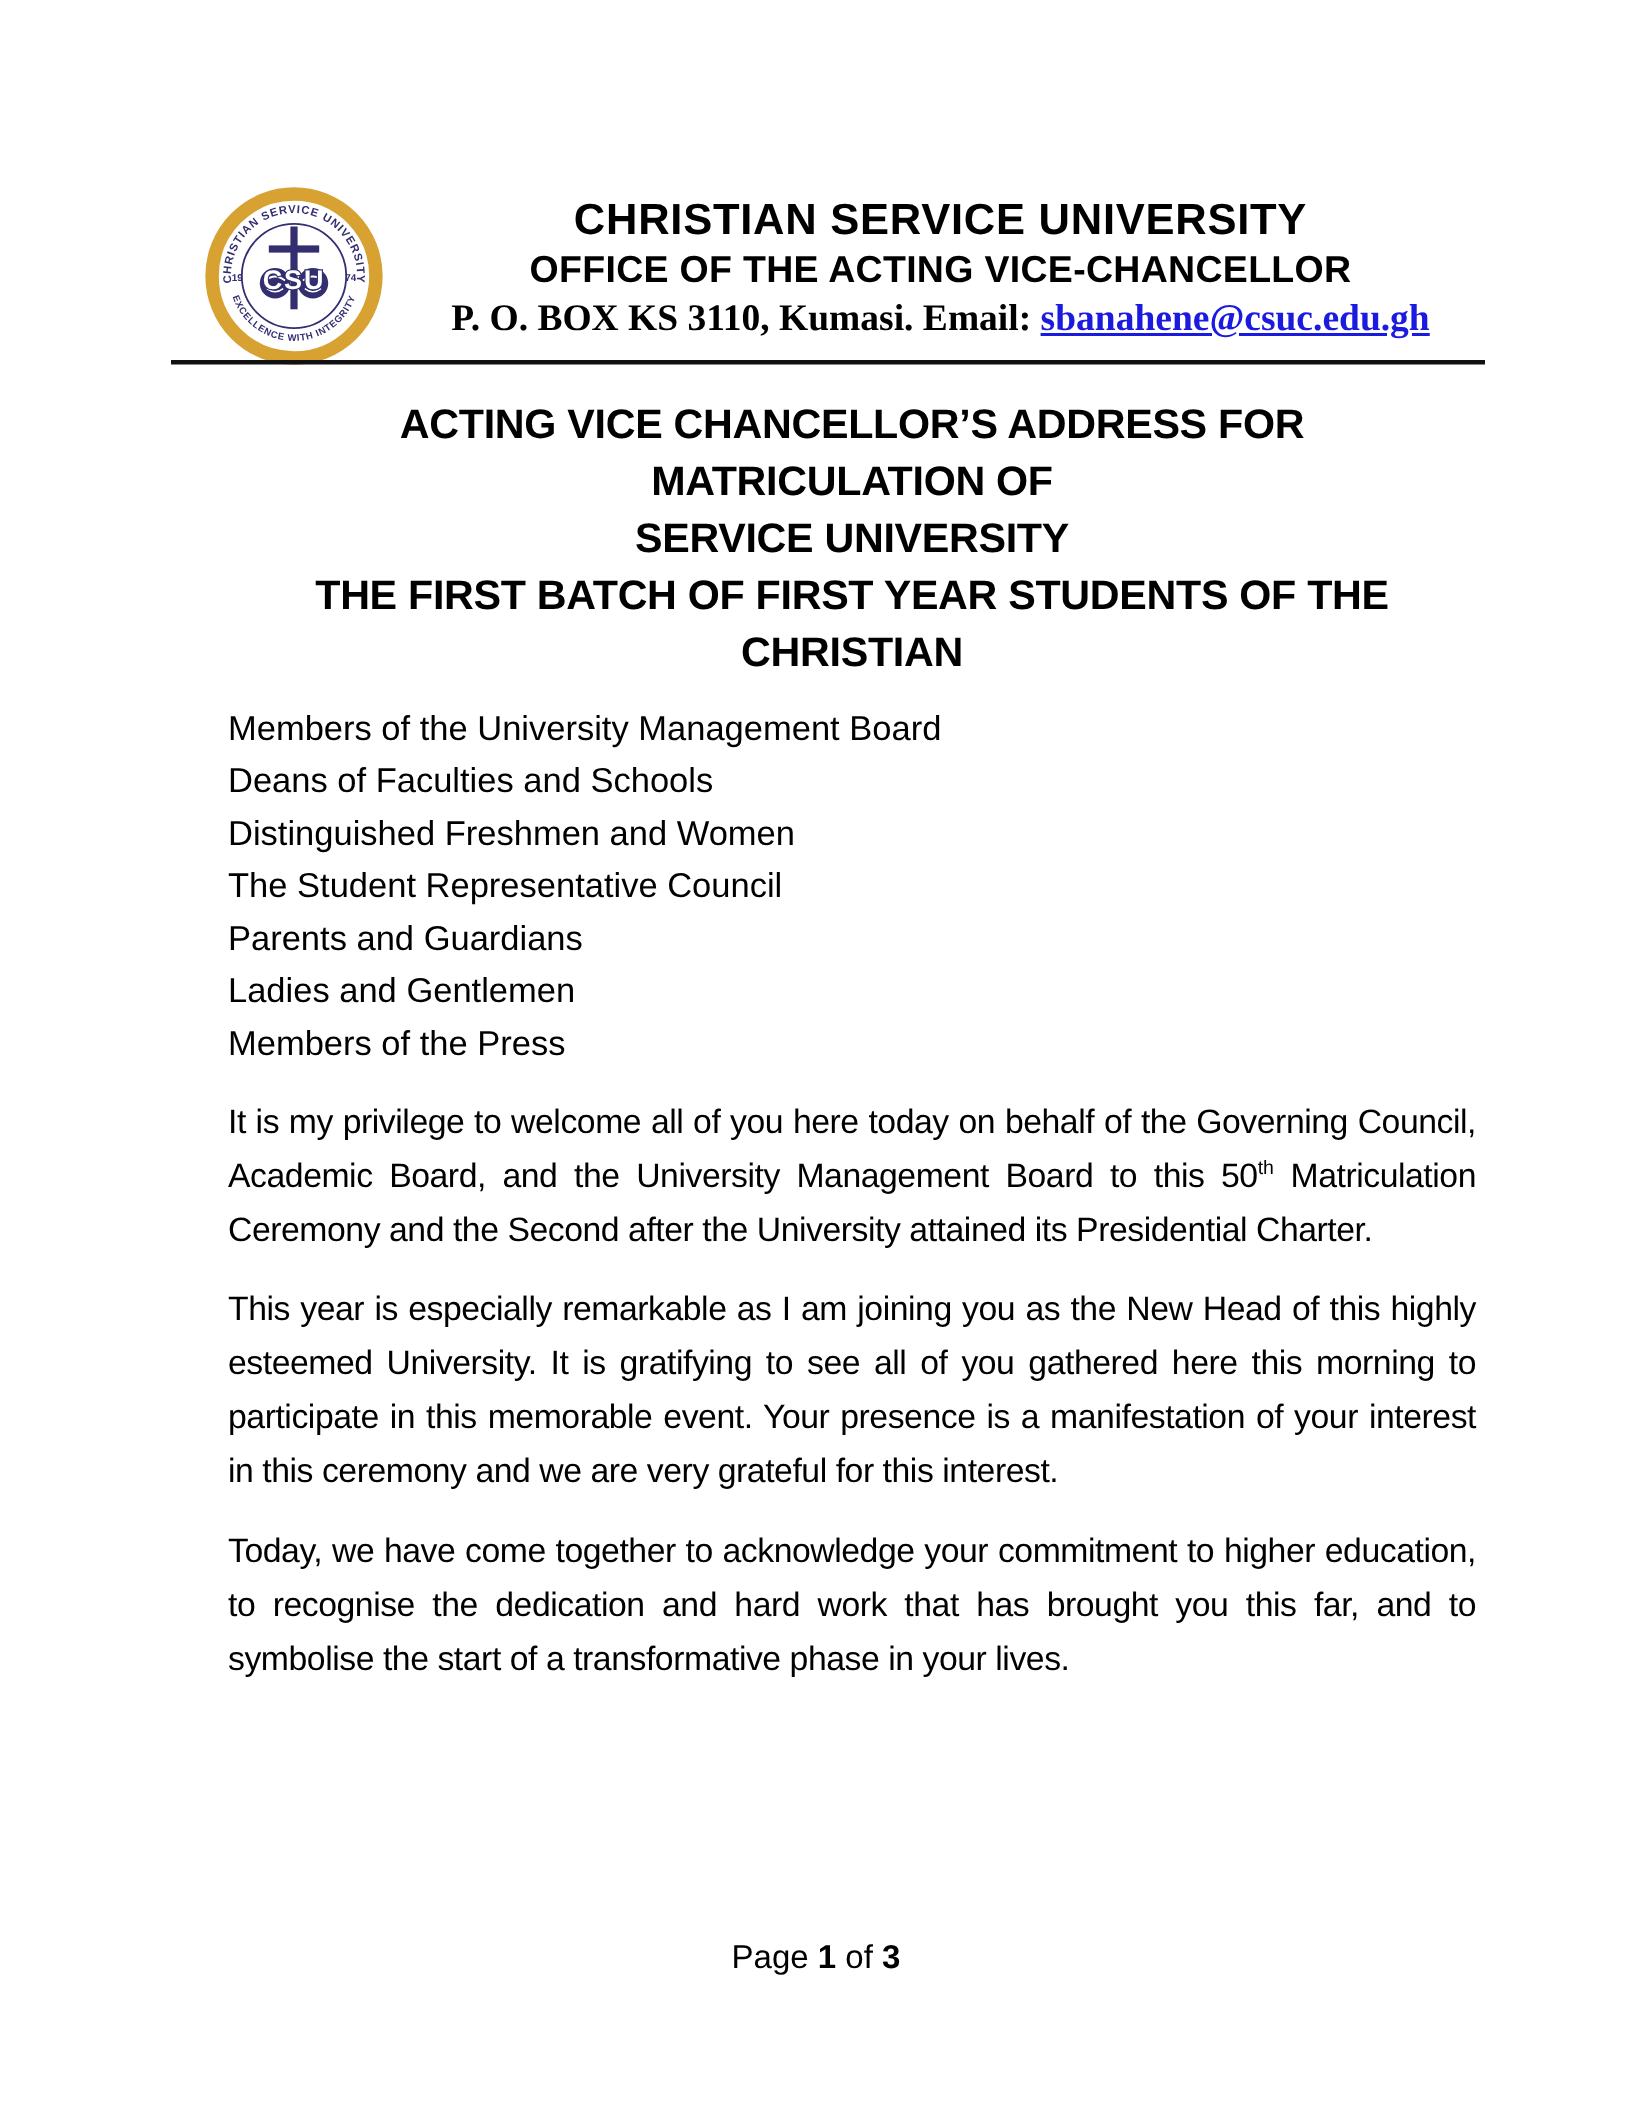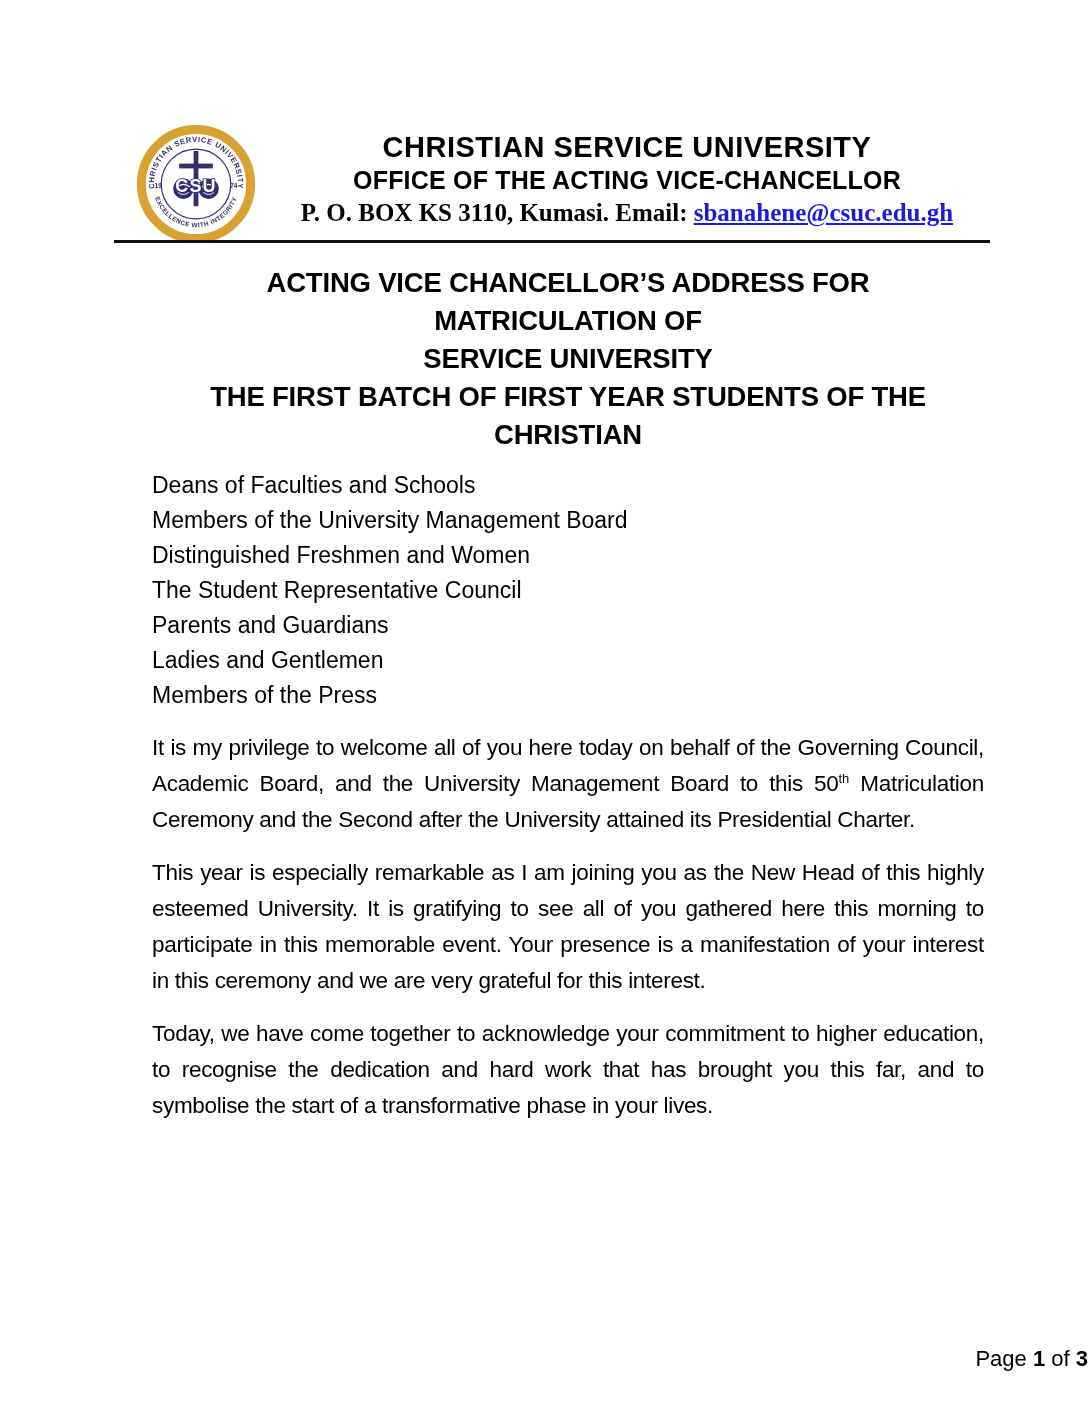--- a/index.html
+++ b/index.html
@@ -93,23 +93,23 @@
     margin: 17px 0 0 0;
     font-size: 22.5px;
     line-height: 36px;
     text-align: justify;
     letter-spacing: -0.3px;
   }
   .para sup { font-size: 13px; line-height: 0; letter-spacing: 0; }
   .footer {
     position: absolute;
     left: 0;
-    top: 1346px;
+    top: 1292px;
     width: 100%;
-    text-align: right;
+    text-align: center;
     font-size: 22px;
   }
   .footer b { font-weight: bold; }
 </style>
 </head>
 <body>
 
 <div class="page">
 
   <div class="logo">
@@ -153,22 +153,22 @@
   <div class="rule"></div>
 
   <div class="content">
     <div class="title">
         <div class="title-line">ACTING VICE CHANCELLOR’S ADDRESS FOR MATRICULATION OF</div>
         <div class="title-line">SERVICE UNIVERSITY</div>
         <div class="title-line">THE FIRST BATCH OF FIRST YEAR STUDENTS OF THE CHRISTIAN</div>
       </div>
 
     <div class="salutations">
+        <div class="salutation">Members of the University Management Board</div>
         <div class="salutation">Deans of Faculties and Schools</div>
-        <div class="salutation">Members of the University Management Board</div>
         <div class="salutation">Distinguished Freshmen and Women</div>
         <div class="salutation">The Student Representative Council</div>
         <div class="salutation">Parents and Guardians</div>
         <div class="salutation">Ladies and Gentlemen</div>
         <div class="salutation">Members of the Press</div>
       </div>
 
     <p class="para"><span>It is my privilege to welcome all of you here today on behalf of the Governing Council, Academic Board, and the University Management Board to this 50</span><sup>th</sup><span> Matriculation Ceremony and the Second after the University attained its Presidential Charter.</span></p>
 
     <p class="para">This year is especially remarkable as I am joining you as the New Head of this highly esteemed University. It is gratifying to see all of you gathered here this morning to participate in this memorable event. Your presence is a manifestation of your interest in this ceremony and we are very grateful for this interest.</p>

